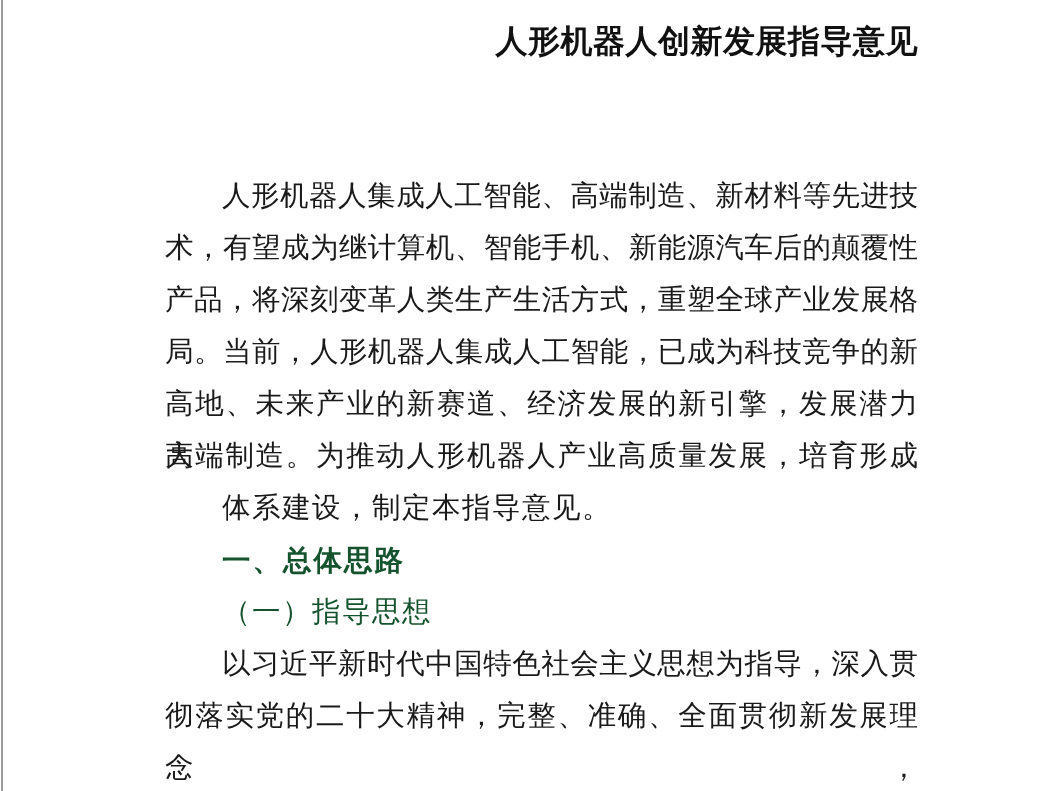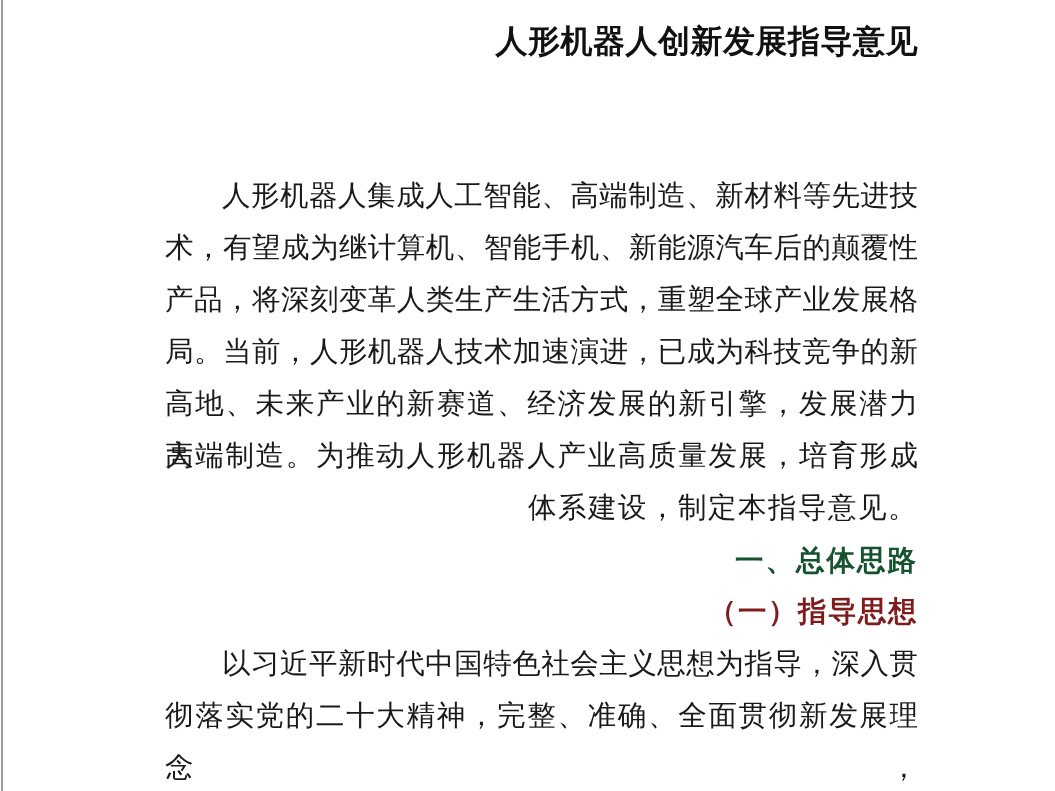--- a/index.html
+++ b/index.html
@@ -53,50 +53,49 @@
     font-family: "Liberation Serif", "DejaVu Serif", serif;
   }
   .line.justify {
     white-space: normal;
     text-align: justify;
     text-align-last: justify;
     -moz-text-align-last: justify;
   }
   .line.indent {
     padding-left: 57px;
-    text-align: right;
   }
   .line.plain {
     letter-spacing: 1.5px;
   }
   .line.h1 {
     font-family: "Liberation Sans", "DejaVu Sans", sans-serif;
     font-weight: bold;
     letter-spacing: 2px;
     color: #14532d;
   }
   .line.h2 {
-    font-weight: bold;
+    font-weight: normal;
     letter-spacing: 1.5px;
-    color: #7f1d1d;
+    color: #14532d;
   }
 </style>
 </head>
 <body>
 
 <div class="viewport">
   <div class="page-edge-line"></div>
 
   <div class="doc-title">人形机器人创新发展指导意见</div>
 
   <div class="doc-content">
     <div class="line justify indent">人形机器人集成人工智能、高端制造、新材料等先进技</div>
     <div class="line justify">术，有望成为继计算机、智能手机、新能源汽车后的颠覆性</div>
     <div class="line justify">产品，将深刻变革人类生产生活方式，重塑全球产业发展格</div>
-    <div class="line justify">局。当前，人形机器人技术加速演进，已成为科技竞争的新</div>
+    <div class="line justify">局。当前，人形机器人集成人工智能，已成为科技竞争的新</div>
     <div class="line justify">高地、未来产业的新赛道、经济发展的新引擎，发展潜力大、</div>
     <div class="line justify">高端制造。为推动人形机器人产业高质量发展，培育形成</div>
     <div class="line plain indent">体系建设，制定本指导意见。</div>
 
     <div class="line h1 indent">一、总体思路</div>
     <div class="line h2 indent">（一）指导思想</div>
 
     <div class="line justify indent">以习近平新时代中国特色社会主义思想为指导，深入贯</div>
     <div class="line justify">彻落实党的二十大精神，完整、准确、全面贯彻新发展理念，</div>
   </div>

